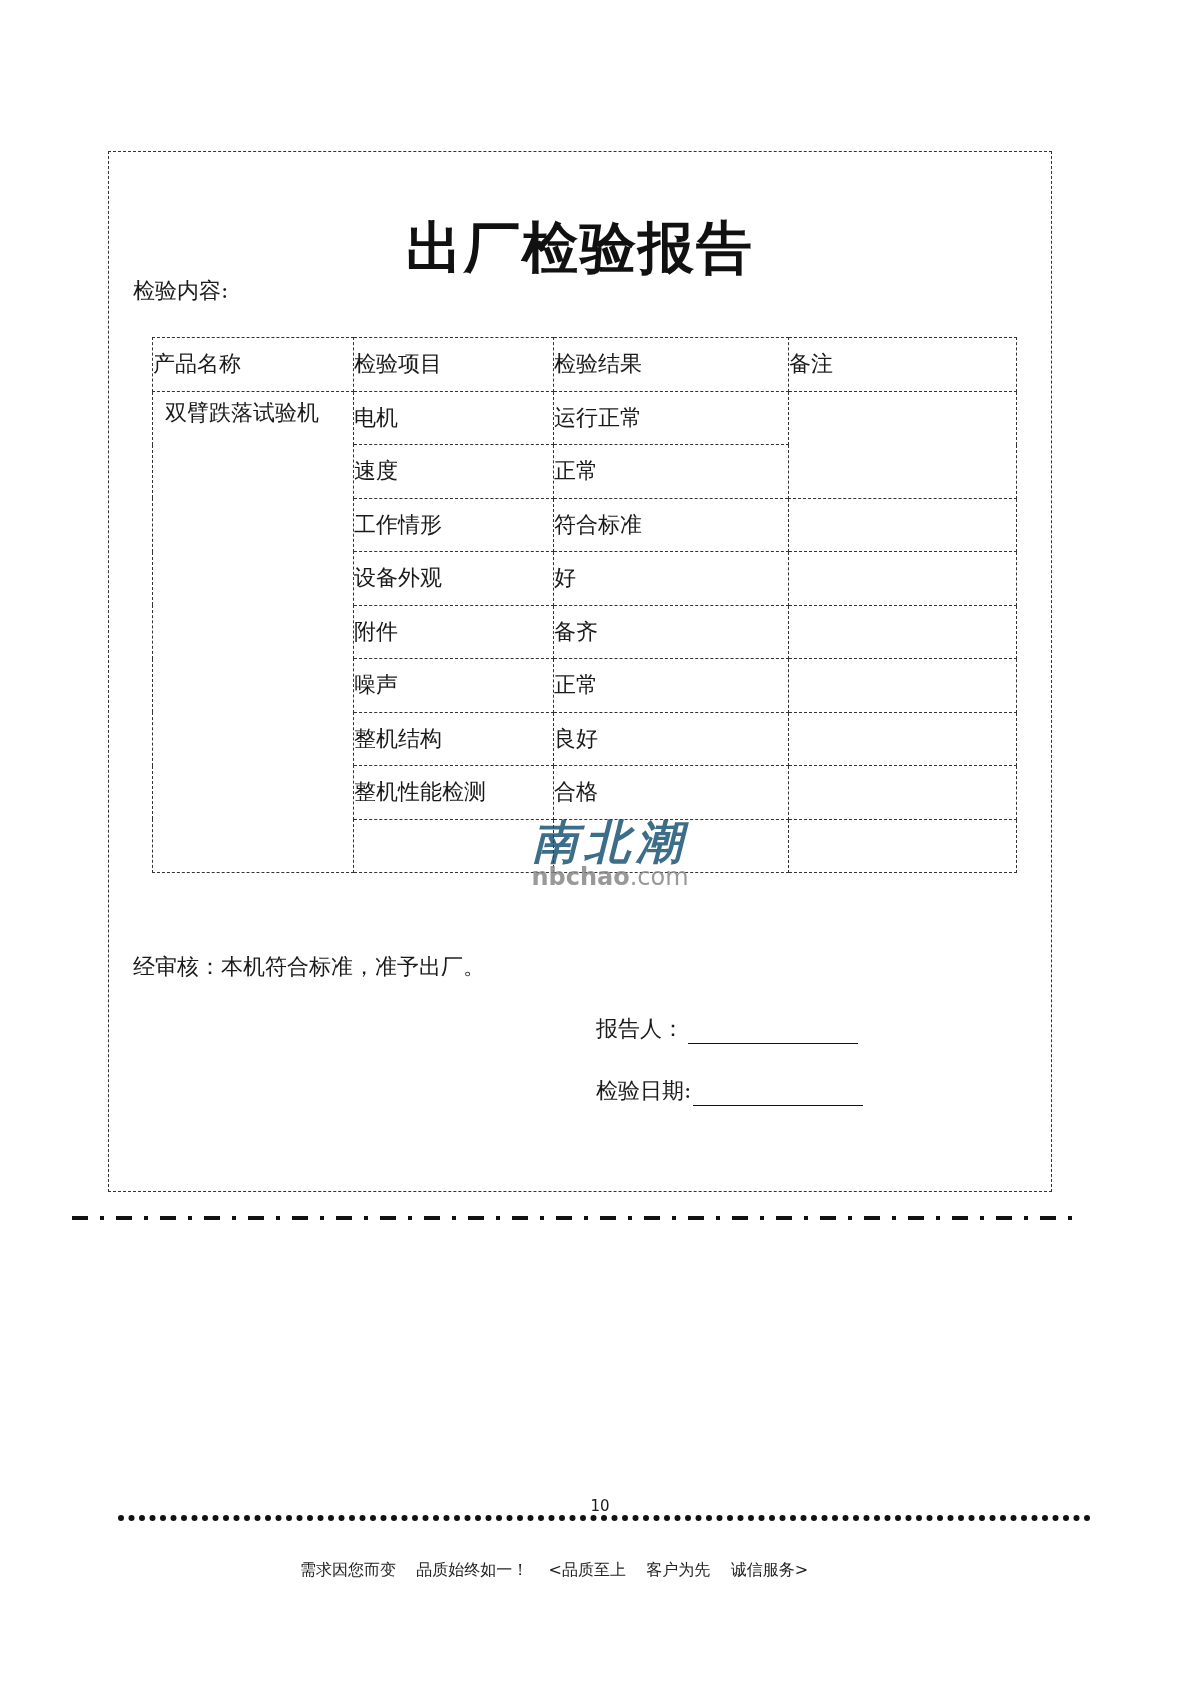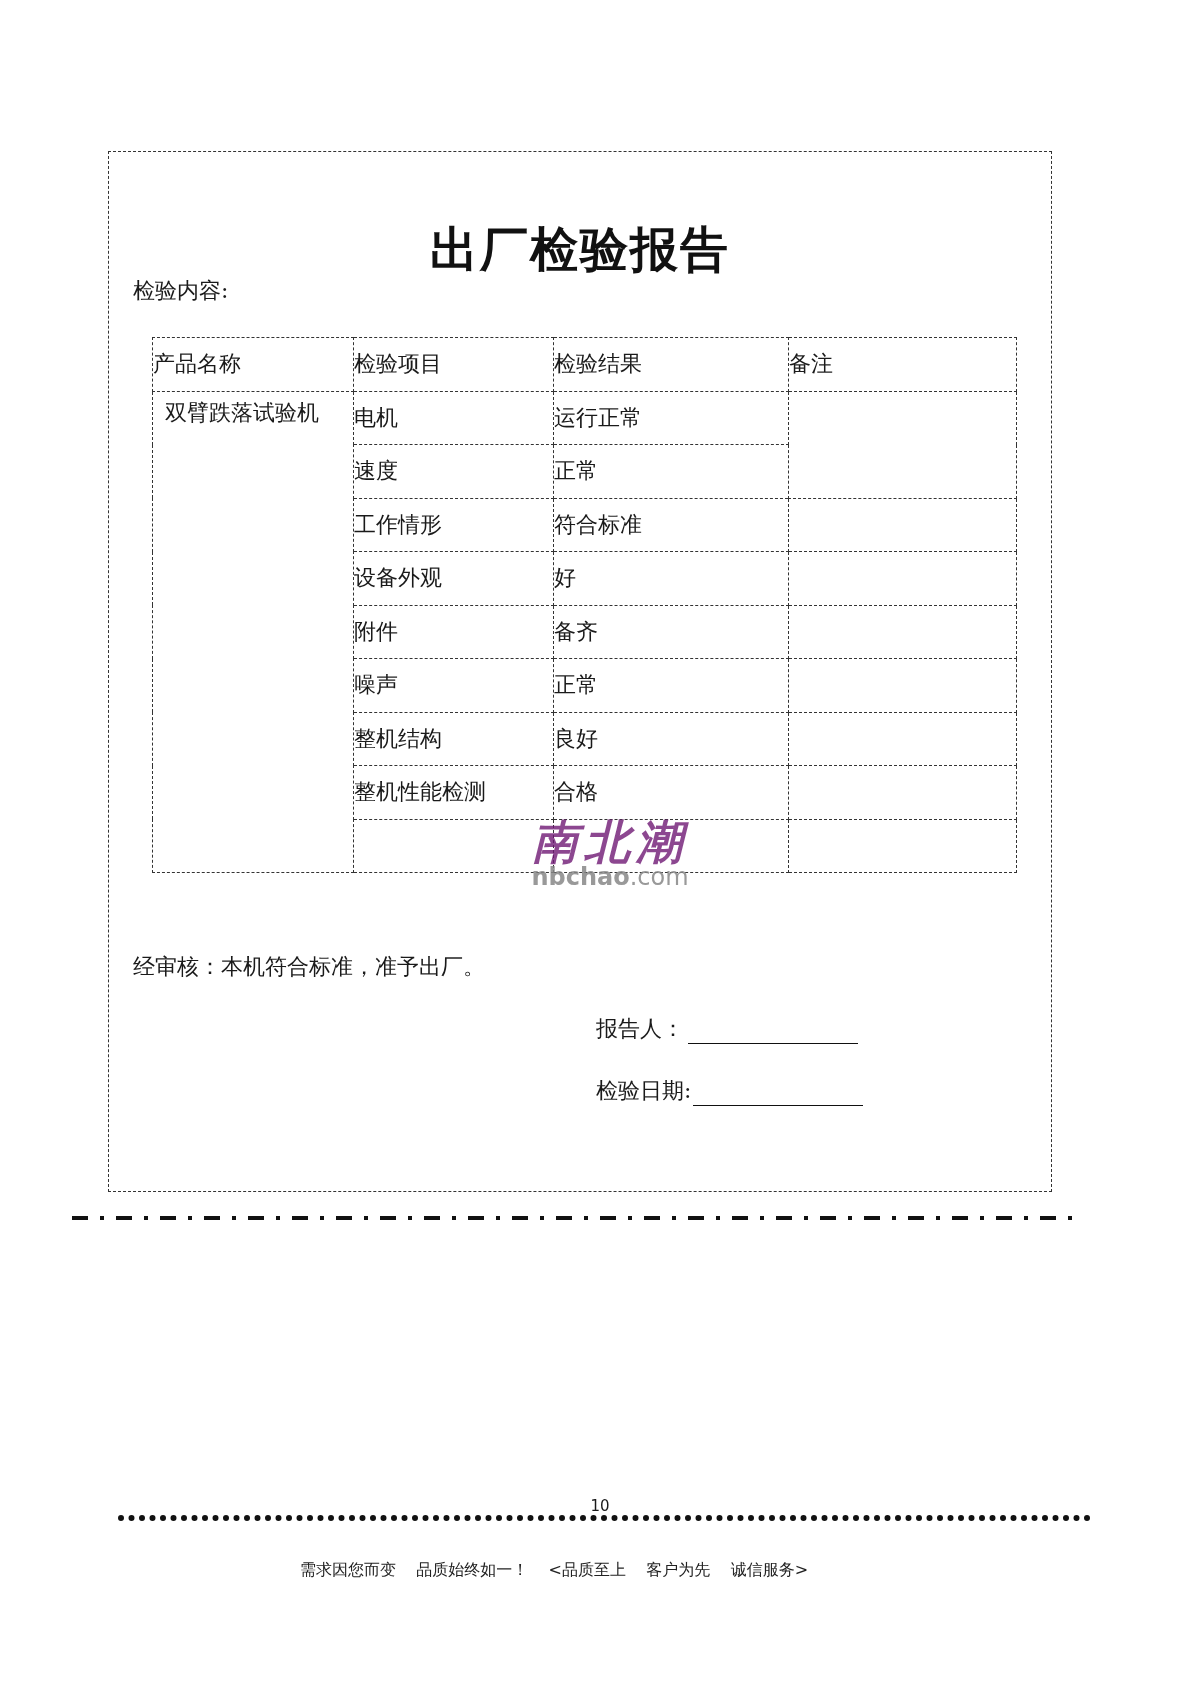--- a/index.html
+++ b/index.html
@@ -1,41 +1,41 @@
 <!DOCTYPE html>
 <html><head>
 <meta charset="utf-8">
 <style>
   html, body { margin:0; padding:0; background:#ffffff; }
   body { width:1200px; height:1697px; position:relative; overflow:hidden;
          font-family:"DejaVu Serif","Liberation Serif",serif; color:#1a1a1a; }
   .abs { position:absolute; }
   .outer-box { left:108px; top:151px; width:944px; height:1041px;
                border:1.5px dashed #333; box-sizing:border-box; }
-  .doc-title { left:0; width:1160px; top:218px; text-align:center;
-               font-size:48px; font-weight:bold; letter-spacing:2px; color:#111; }
+  .doc-title { left:0; width:1160px; top:211px; text-align:center;
+               font-size:56px; font-weight:bold; letter-spacing:2px; color:#111; }
   .section-label { left:133px; top:276px; font-size:22px; }
   table.insp { position:absolute; left:152px; top:337px; border-collapse:collapse;
                table-layout:fixed; }
   table.insp td { border:1.2px dashed #333; height:52.5px; font-size:22px;
                   vertical-align:middle; padding:0; }
   table.insp td.product { text-align:left; vertical-align:top; padding:6px 0 0 12px; }
   .review { left:133px; top:952px; font-size:22px; }
   .sig { font-size:22px; }
   .sig-line { display:inline-block; border-bottom:1.5px solid #111; height:20px; vertical-align:bottom; }
   .dashdot { left:72px; top:1214px; width:1010px; height:8px; }
   table.pack { position:absolute; left:108px; top:1248px; border-collapse:collapse; table-layout:fixed; }
   table.pack td { border:1.2px dashed #333; height:51px; font-size:22px; padding:0 0 0 12px;
                   vertical-align:middle; }
   table.pack td.pack-title { text-align:center; font-size:38px; padding:0; height:52px; }
   .page-num { left:0; width:1200px; top:1497px; text-align:center; font-family:"DejaVu Sans","Liberation Sans",sans-serif; font-size:15px; }
   .dots { left:118px; top:1514px; width:972px; height:8px; }
   .footer { left:0; width:1108px; top:1560px; text-align:center; font-family:"DejaVu Sans","Liberation Sans",sans-serif; font-size:16px; color:#222; white-space:pre; }
   .watermark { left:520px; top:818px; width:180px; text-align:center; pointer-events:none; }
-  .wm-cn { font-size:46px; font-weight:bold; color:#701a75; opacity:0.8; letter-spacing:6px; line-height:48px; font-style:italic; }
+  .wm-cn { font-size:46px; font-weight:bold; color:#0c4a6e; opacity:0.8; letter-spacing:6px; line-height:48px; font-style:italic; }
   .wm-en { font-family:"DejaVu Sans","Liberation Sans",sans-serif; font-size:24px; color:#888; line-height:22px; font-weight:bold; opacity:0.85; }
   .wm-en span { font-weight:normal; }
 </style>
 </head>
 <body>
 
 <div class="abs outer-box"></div>
 
 <div class="abs doc-title">出厂检验报告</div>
 <div class="abs section-label">检验内容:</div>

